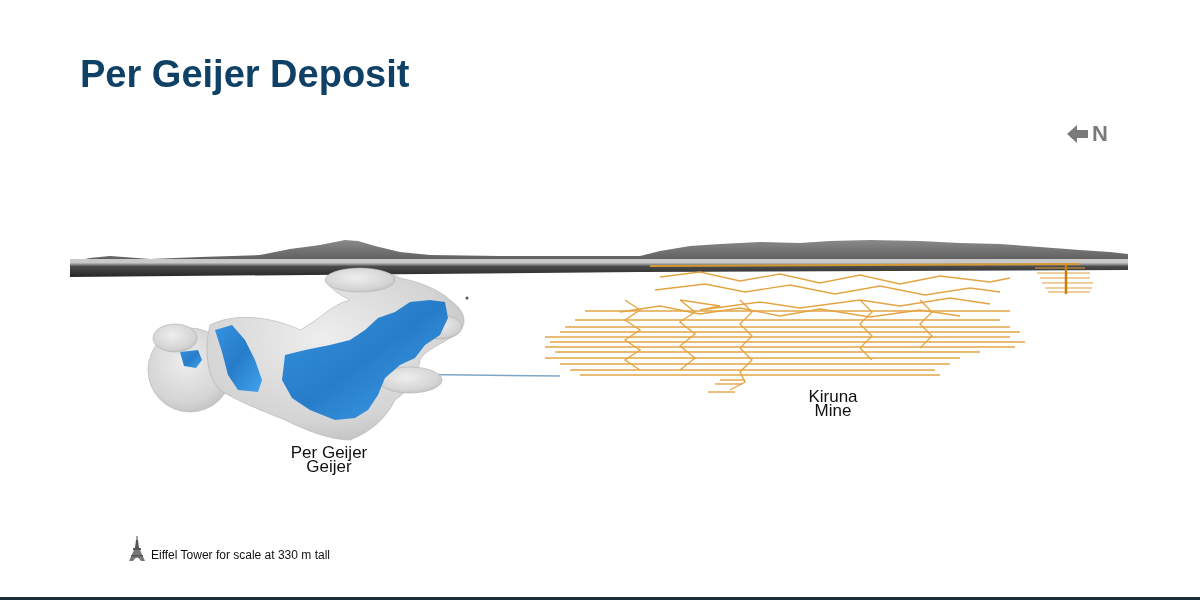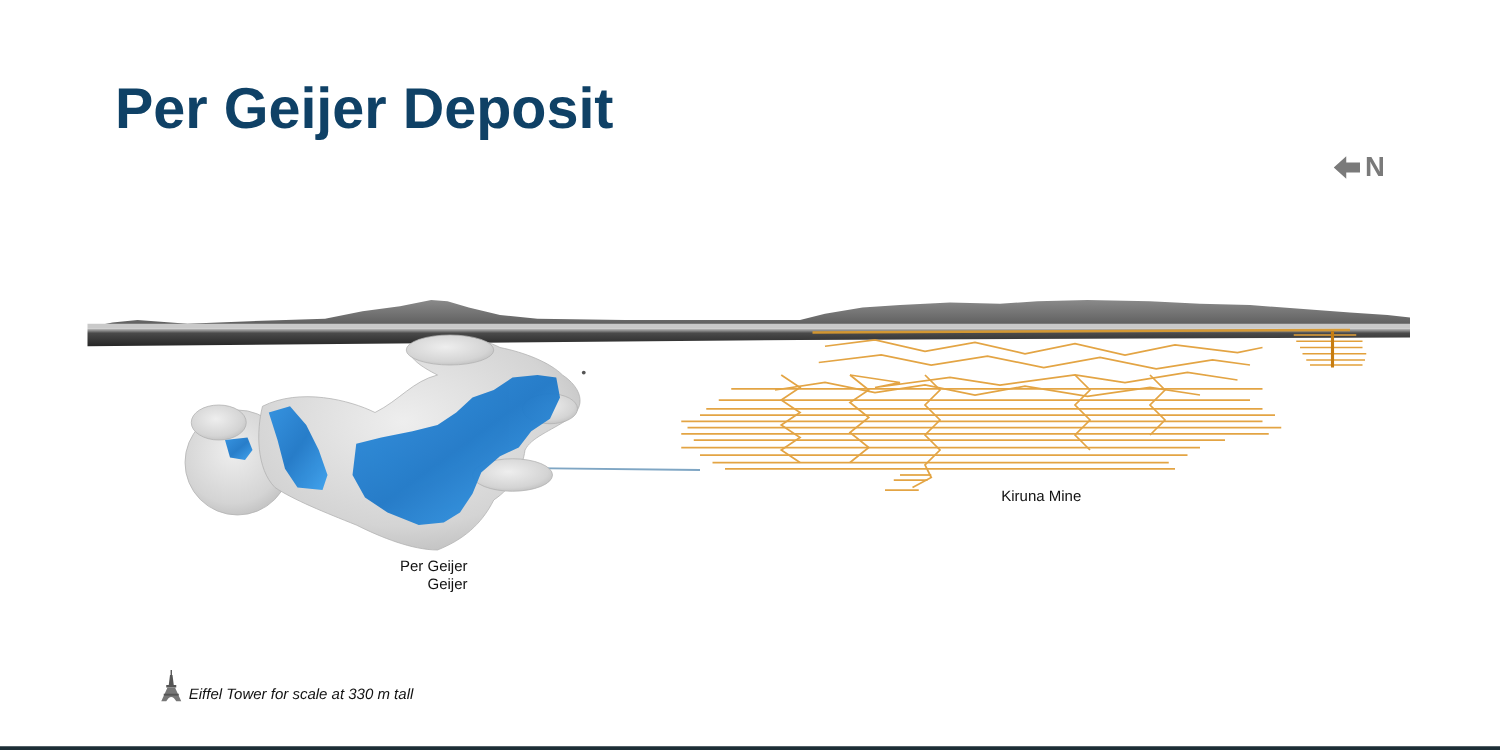--- a/index.html
+++ b/index.html
@@ -3,39 +3,39 @@
   <meta charset="utf-8">
   <style>
     html, body { margin: 0; padding: 0; }
     body {
       width: 1200px; height: 600px; position: relative; overflow: hidden;
       background: #ffffff;
       font-family: "Liberation Sans", sans-serif;
     }
     .title {
       position: absolute; left: 80px; top: 50px;
-      font-size: 46px; font-weight: bold; color: #0f4166;
-      letter-spacing: 0px; line-height: 48px; margin: 12px;
+      font-size: 38px; font-weight: bold; color: #0f4166;
+      letter-spacing: 0px; line-height: 48px; margin: 0;
     }
     .north {
       position: absolute; left: 1067px; top: 121px;
       display: flex; align-items: center; gap: 3px;
       color: #7a7a7a; font-weight: bold; font-size: 22px;
     }
     .north svg { display: block; }
     .scene { position: absolute; left: 0; top: 0; width: 1200px; height: 600px; }
     .label {
-      position: absolute; font-size: 12px; color: #111; text-align: center; line-height: 14px;
+      position: absolute; font-size: 17px; color: #111; text-align: center; line-height: 14px;
     }
-    .label-pg { left: 284px; top: 446px; width: 90px; text-align: right; }
+    .label-pg { left: 284px; top: 446px; width: 90px; }
     .label-km { left: 788px; top: 390px; width: 90px; }
     .scale-note {
       position: absolute; left: 127px; top: 536px;
       display: flex; align-items: flex-end; gap: 4px;
-      font-size: 12px; color: #111; font-style: italic;
+      font-size: 12px; color: #111;
     }
     .footer-line {
       position: absolute; left: 0; top: 597px; width: 1200px; height: 3px; background: #1c2e36;
     }
   </style>
 </head>
 <body>
 
 <h1 class="title">Per Geijer Deposit</h1>
 

